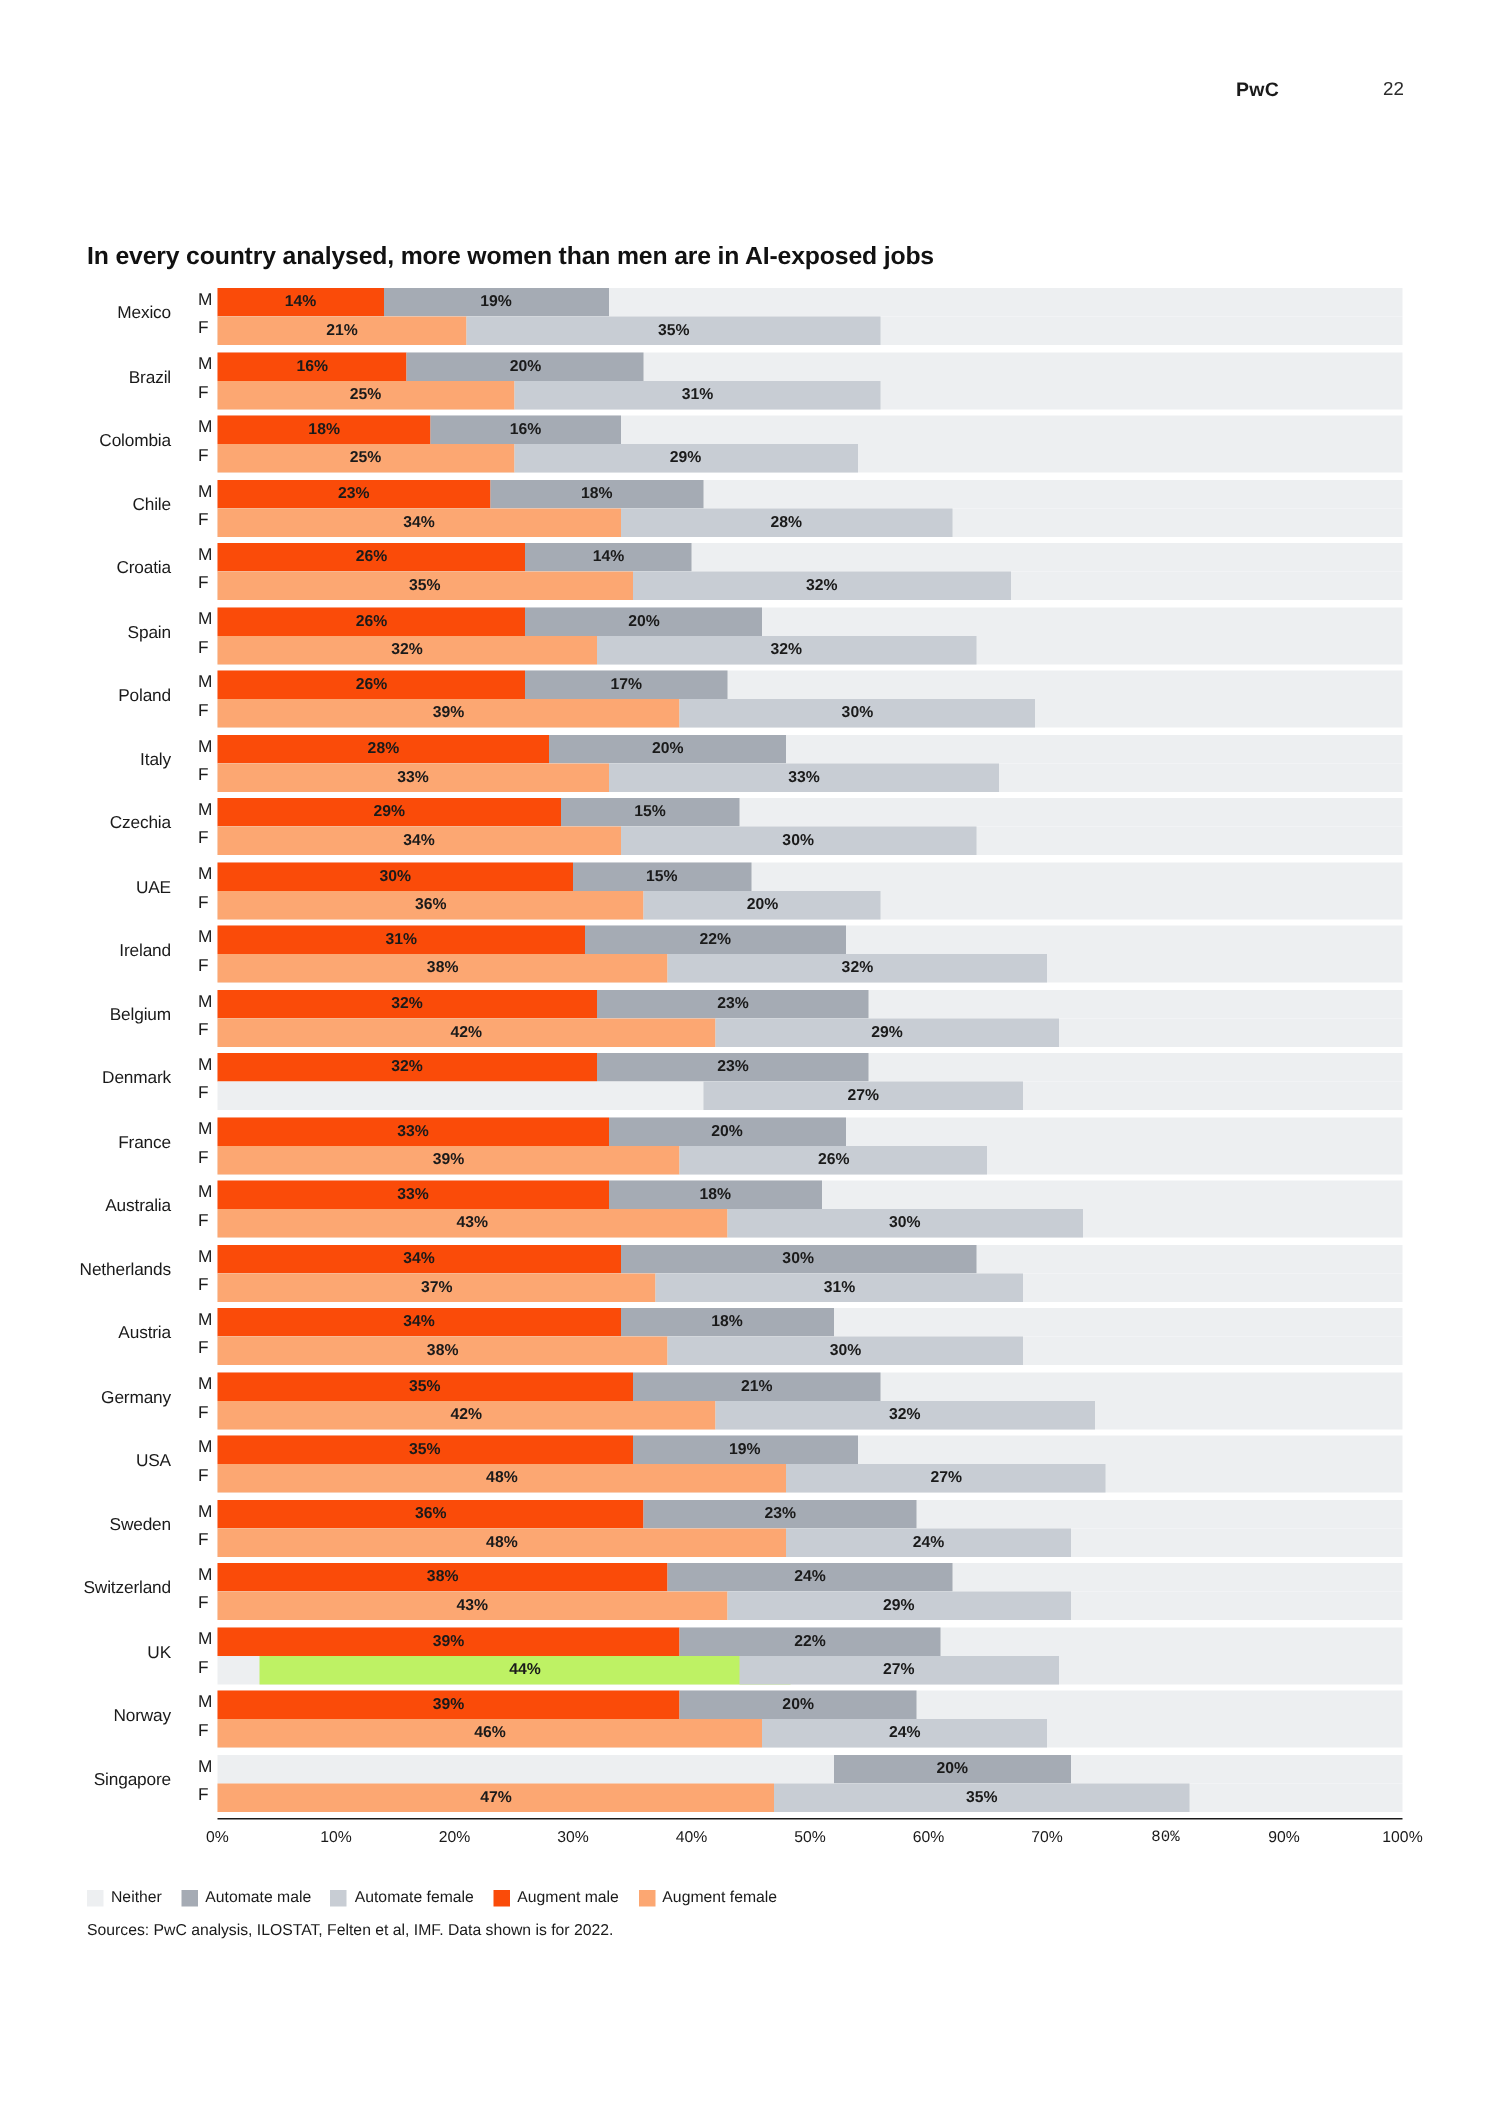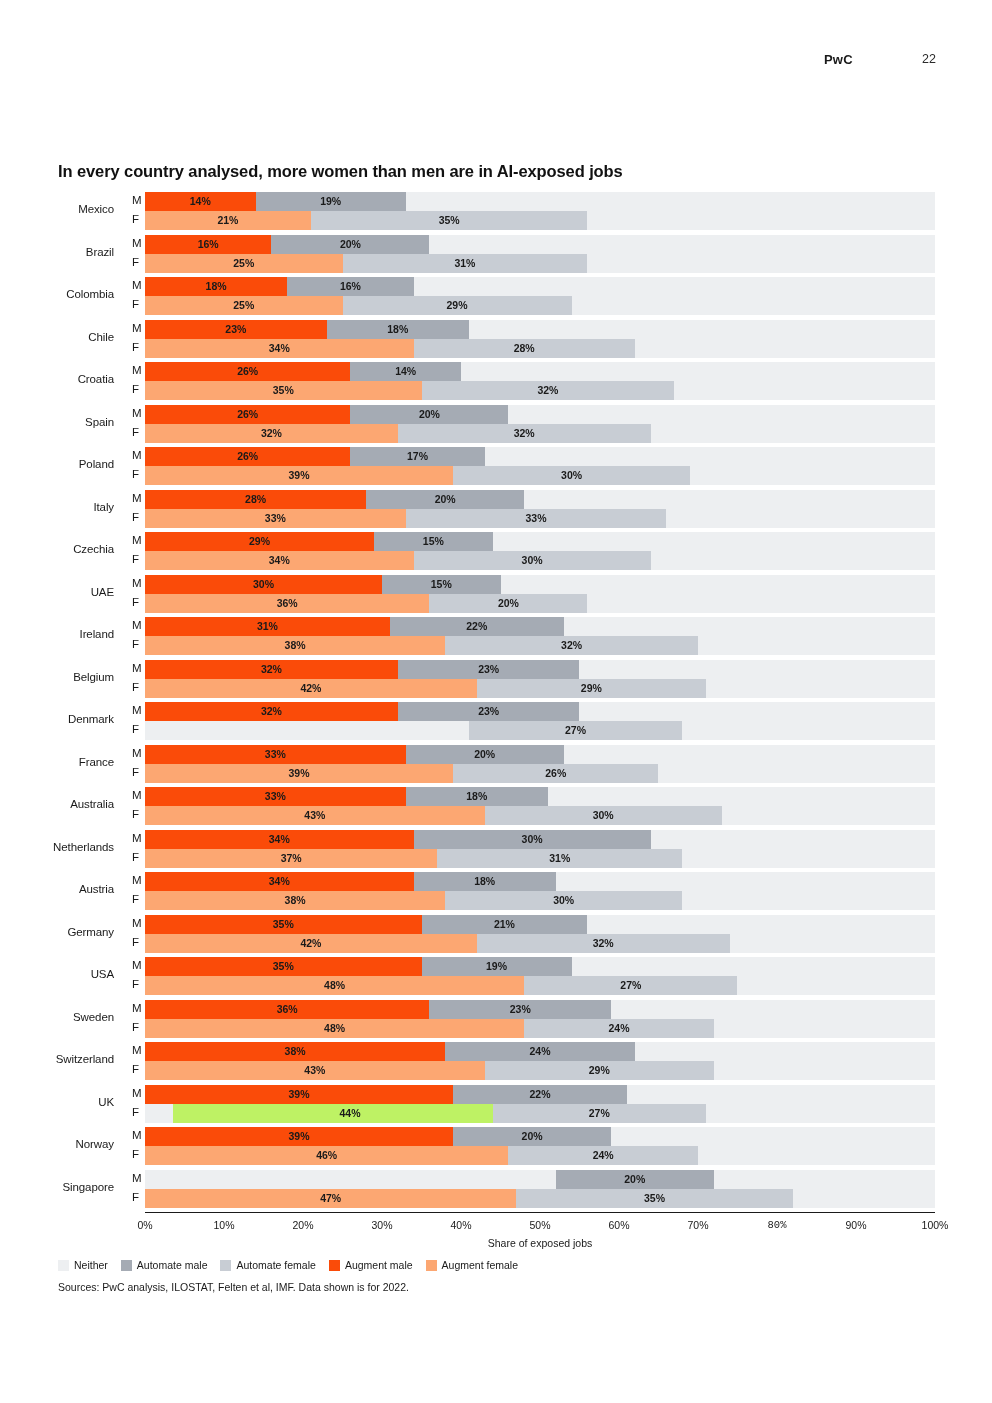--- a/index.html
+++ b/index.html
@@ -565,21 +565,20 @@
       <div class="tick" style="left: 224px;">10%</div>
       <div class="tick" style="left: 303px;">20%</div>
       <div class="tick" style="left: 382px;">30%</div>
       <div class="tick" style="left: 461px;">40%</div>
       <div class="tick" style="left: 540px;">50%</div>
       <div class="tick" style="left: 619px;">60%</div>
       <div class="tick" style="left: 698px;">70%</div>
       <div class="tick" style="left: 777px; font-family: Liberation Mono, monospace;">80%</div>
       <div class="tick" style="left: 856px;">90%</div>
       <div class="tick" style="left: 935px;">100%</div>
-      <div class="axis-title">Share of exposed jobs</div>
     </div>
   </div>
 
 <div class="legend" id="legend">
     <div class="legend-item">
       <span class="legend-sw" style="background: rgb(237, 239, 241);"></span>
       <span class="legend-txt">Neither</span>
     </div>
     <div class="legend-item">
       <span class="legend-sw" style="background: rgb(165, 171, 180);"></span>

